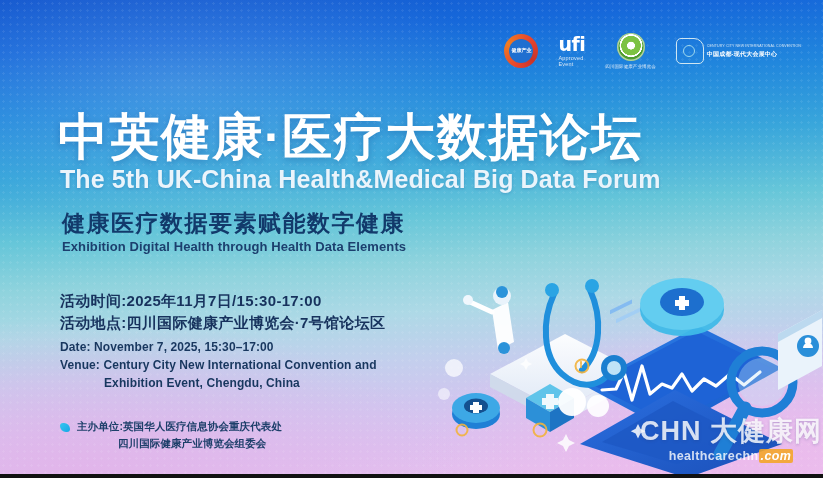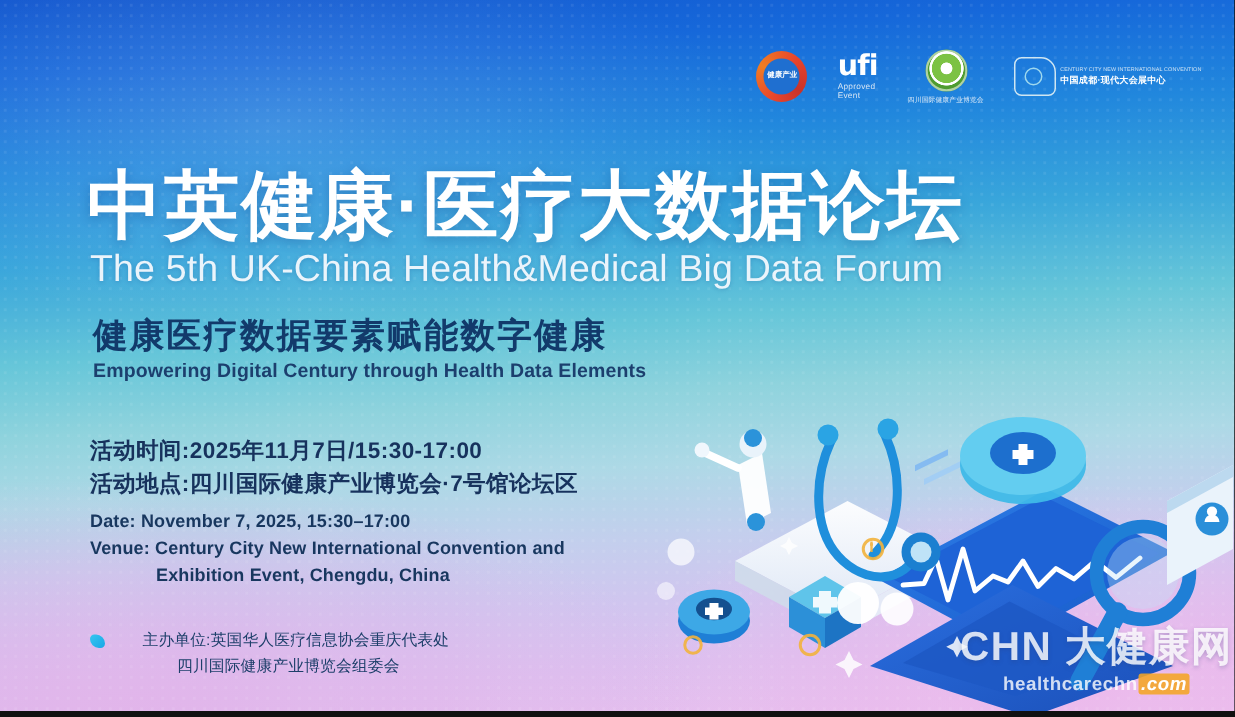--- a/index.html
+++ b/index.html
@@ -111,21 +111,21 @@
   }
   .title-cn {
     position: absolute; left: 58px; top: 112px;
     font-size: 50px; font-weight: bold; color: #ffffff;
     letter-spacing: 1.5px; line-height: 1;
     text-shadow: 0 2px 7px rgba(10,60,130,0.30);
     white-space: nowrap;
   }
   .title-en {
     position: absolute; left: 60px; top: 167px;
-    font-size: 25px; font-weight: normal; color: #eaf4fb;
+    font-size: 25px; font-weight: bold; color: #eaf4fb;
     letter-spacing: 0.1px; line-height: 1;
     white-space: nowrap;
     text-shadow: 0 1px 3px rgba(10,60,130,0.22);
   }
 
   
   .theme-cn {
     position: absolute; left: 62px; top: 212px;
     font-size: 23px; font-weight: bold; color: #123a6b;
     letter-spacing: 1.5px; line-height: 1;
@@ -152,29 +152,29 @@
     font-size: 12px; font-weight: bold; color: #18375f;
     letter-spacing: .1px; line-height: 1; white-space: nowrap;
   }
   .detail-en.e1 { top: 341px; }
   .detail-en.e2 { top: 359px; }
   .detail-en.e3 { top: 377px; left: 104px; }
 
   
   .org-row {
     position: absolute; left: 60px;
-    display: flex; align-items: center; gap: 25px;
-    font-size: 10.5px; font-weight: normal; color: #1d3f6a;
+    display: flex; align-items: center; gap: 7px;
+    font-size: 10.5px; font-weight: bold; color: #1d3f6a;
     white-space: nowrap; letter-spacing: .1px;
   }
   .org-row.o1 { top: 420px; }
   .org-row.o3 { top: 453px; }
   .org-cont {
     position: absolute; left: 118px; top: 437px;
-    font-size: 10.5px; font-weight: normal; color: #1d3f6a;
+    font-size: 10.5px; font-weight: bold; color: #1d3f6a;
     white-space: nowrap; letter-spacing: .1px;
   }
   .bullet {
     width: 10px; height: 9px; border-radius: 3px 6px 3px 6px;
     background: linear-gradient(135deg, #35c6f0, #18a7e6);
     flex: none;
   }
 
   
   .illus { position: absolute; left: 430px; top: 248px; width: 393px; height: 230px; }
@@ -238,21 +238,21 @@
         <div class="house-t2">中国成都·现代大会展中心</div>
       </div>
     </div>
 
   </div>
 
   <div class="title-cn">中英健康·医疗大数据论坛</div>
   <div class="title-en">The 5th UK-China Health&amp;Medical Big Data Forum</div>
 
   <div class="theme-cn">健康医疗数据要素赋能数字健康</div>
-  <div class="theme-en">Empowering Digital Century through Health Data Elements</div>
+  <div class="theme-en">Exhibition Digital Health through Health Data Elements</div>
 
   <div class="detail-cn l1">活动时间:2025年11月7日/15:30-17:00</div>
   <div class="detail-cn l2">活动地点:四川国际健康产业博览会·7号馆论坛区</div>
 
   <div class="detail-en e1">Date: November 7, 2025, 15:30–17:00</div>
   <div class="detail-en e2">Venue: Century City New International Convention and</div>
   <div class="detail-en e3">Exhibition Event, Chengdu, China</div>
 
   <div class="org-row o1">
     <span class="bullet"></span>

